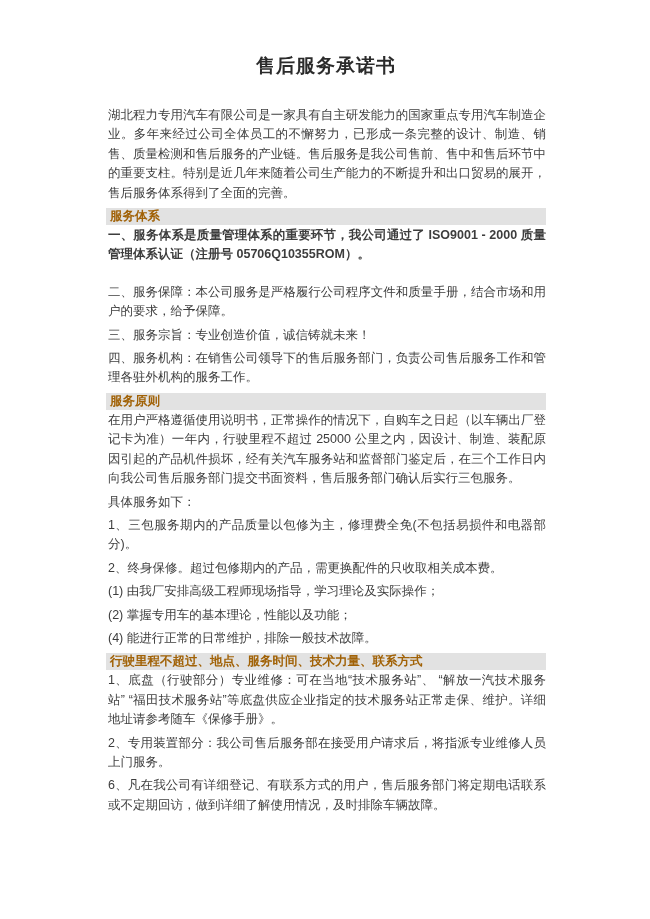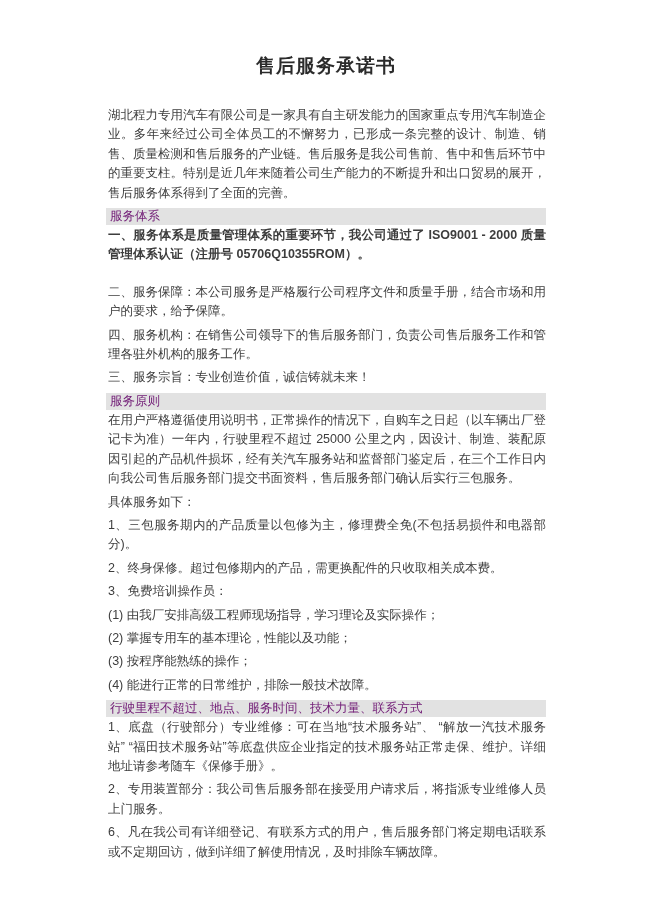--- a/index.html
+++ b/index.html
@@ -33,23 +33,23 @@
     padding: 0 0 4px 2px;
     font-size: 12.5px;
     line-height: 19.4px;
     text-align: justify;
     color: #3d3d3d;
   }
   .section-bar {
     box-sizing: border-box;
     width: 100%;
     background: #e2e2e2;
-    color: #701a75;
+    color: #a16207;
     font-size: 12.5px;
-    font-weight: normal;
+    font-weight: bold;
     line-height: 17px;
     padding: 0 0 0 4px;
     margin: 1px 0 1px 0;
   }
   .gap-after {
     margin-bottom: 14px;
     font-weight: bold;
   }
 </style>
 </head>
@@ -57,32 +57,30 @@
 
 <div class="page">
 
   <h1 class="doc-title">售后服务承诺书</h1>
 
   <p class="para">湖北程力专用汽车有限公司是一家具有自主研发能力的国家重点专用汽车制造企业。多年来经过公司全体员工的不懈努力，已形成一条完整的设计、制造、销售、质量检测和售后服务的产业链。售后服务是我公司售前、售中和售后环节中的重要支柱。特别是近几年来随着公司生产能力的不断提升和出口贸易的展开，售后服务体系得到了全面的完善。</p>
 
   <div class="section-bar">服务体系</div>
   <p class="para gap-after">一、服务体系是质量管理体系的重要环节，我公司通过了 ISO9001 - 2000 质量管理体系认证（注册号 05706Q10355ROM）。</p>
   <p class="para">二、服务保障：本公司服务是严格履行公司程序文件和质量手册，结合市场和用户的要求，给予保障。</p>
+  <p class="para">三、服务宗旨：专业创造价值，诚信铸就未来！</p>
   <p class="para">四、服务机构：在销售公司领导下的售后服务部门，负责公司售后服务工作和管理各驻外机构的服务工作。</p>
-  <p class="para">三、服务宗旨：专业创造价值，诚信铸就未来！</p>
 
   <div class="section-bar">服务原则</div>
   <p class="para">在用户严格遵循使用说明书，正常操作的情况下，自购车之日起（以车辆出厂登记卡为准）一年内，行驶里程不超过 25000 公里之内，因设计、制造、装配原因引起的产品机件损坏，经有关汽车服务站和监督部门鉴定后，在三个工作日内向我公司售后服务部门提交书面资料，售后服务部门确认后实行三包服务。</p>
   <p class="para">具体服务如下：</p>
   <p class="para">1、三包服务期内的产品质量以包修为主，修理费全免(不包括易损件和电器部分)。</p>
   <p class="para">2、终身保修。超过包修期内的产品，需更换配件的只收取相关成本费。</p>
-  <p class="para">3、免费培训操作员：</p>
   <p class="para">(1) 由我厂安排高级工程师现场指导，学习理论及实际操作；</p>
   <p class="para">(2) 掌握专用车的基本理论，性能以及功能；</p>
-  <p class="para">(3) 按程序能熟练的操作；</p>
   <p class="para">(4) 能进行正常的日常维护，排除一般技术故障。</p>
 
   <div class="section-bar">行驶里程不超过、地点、服务时间、技术力量、联系方式</div>
   <p class="para">1、底盘（行驶部分）专业维修：可在当地“技术服务站”、 “解放一汽技术服务站” “福田技术服务站”等底盘供应企业指定的技术服务站正常走保、维护。详细地址请参考随车《保修手册》。</p>
   <p class="para">2、专用装置部分：我公司售后服务部在接受用户请求后，将指派专业维修人员上门服务。</p>
   <p class="para">6、凡在我公司有详细登记、有联系方式的用户，售后服务部门将定期电话联系或不定期回访，做到详细了解使用情况，及时排除车辆故障。</p>
 
 </div>
 
 </body></html>

